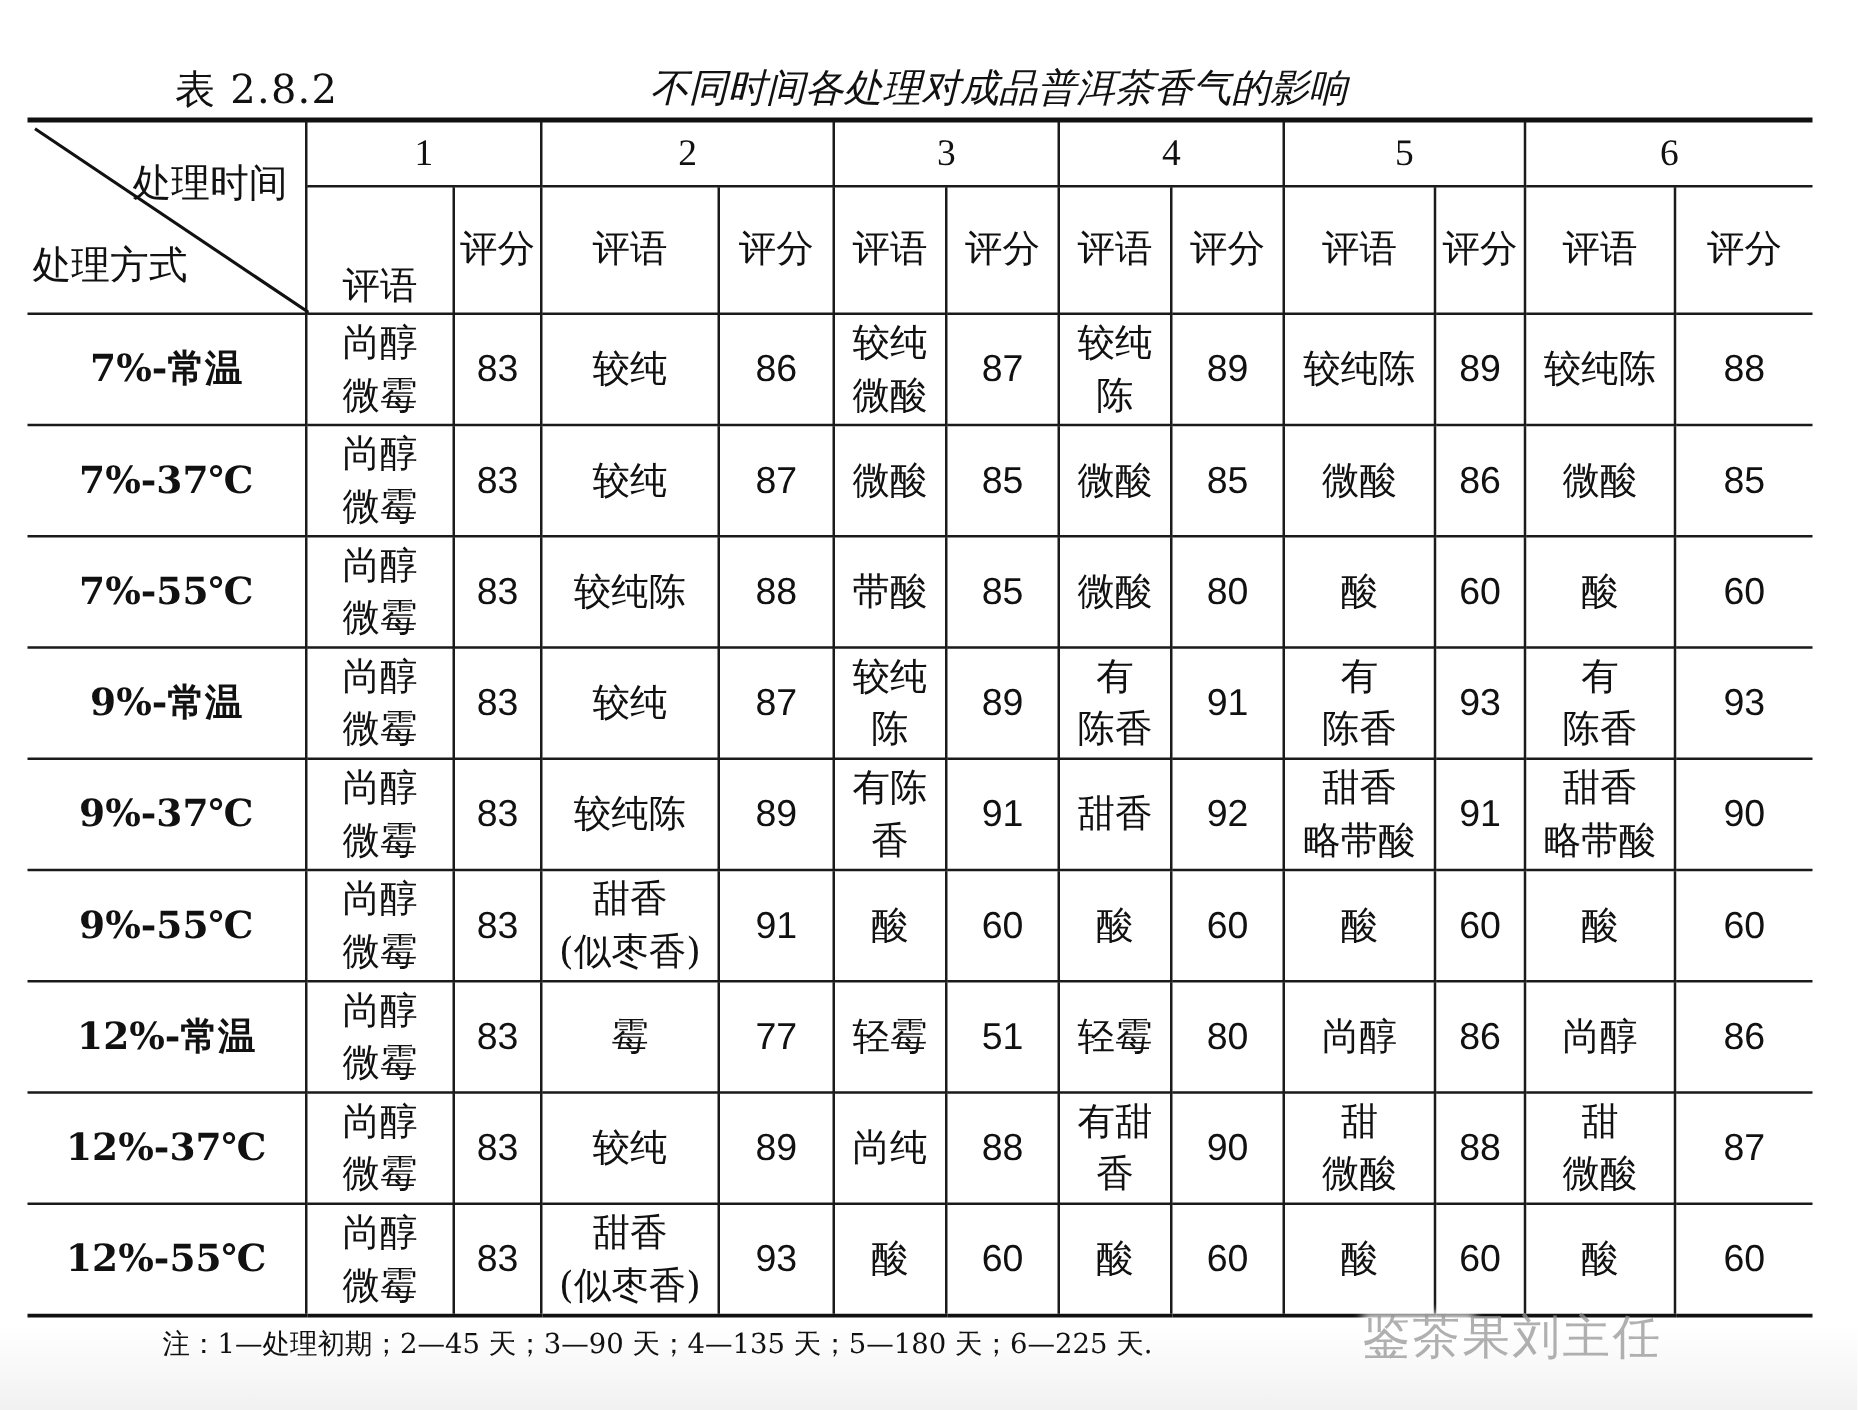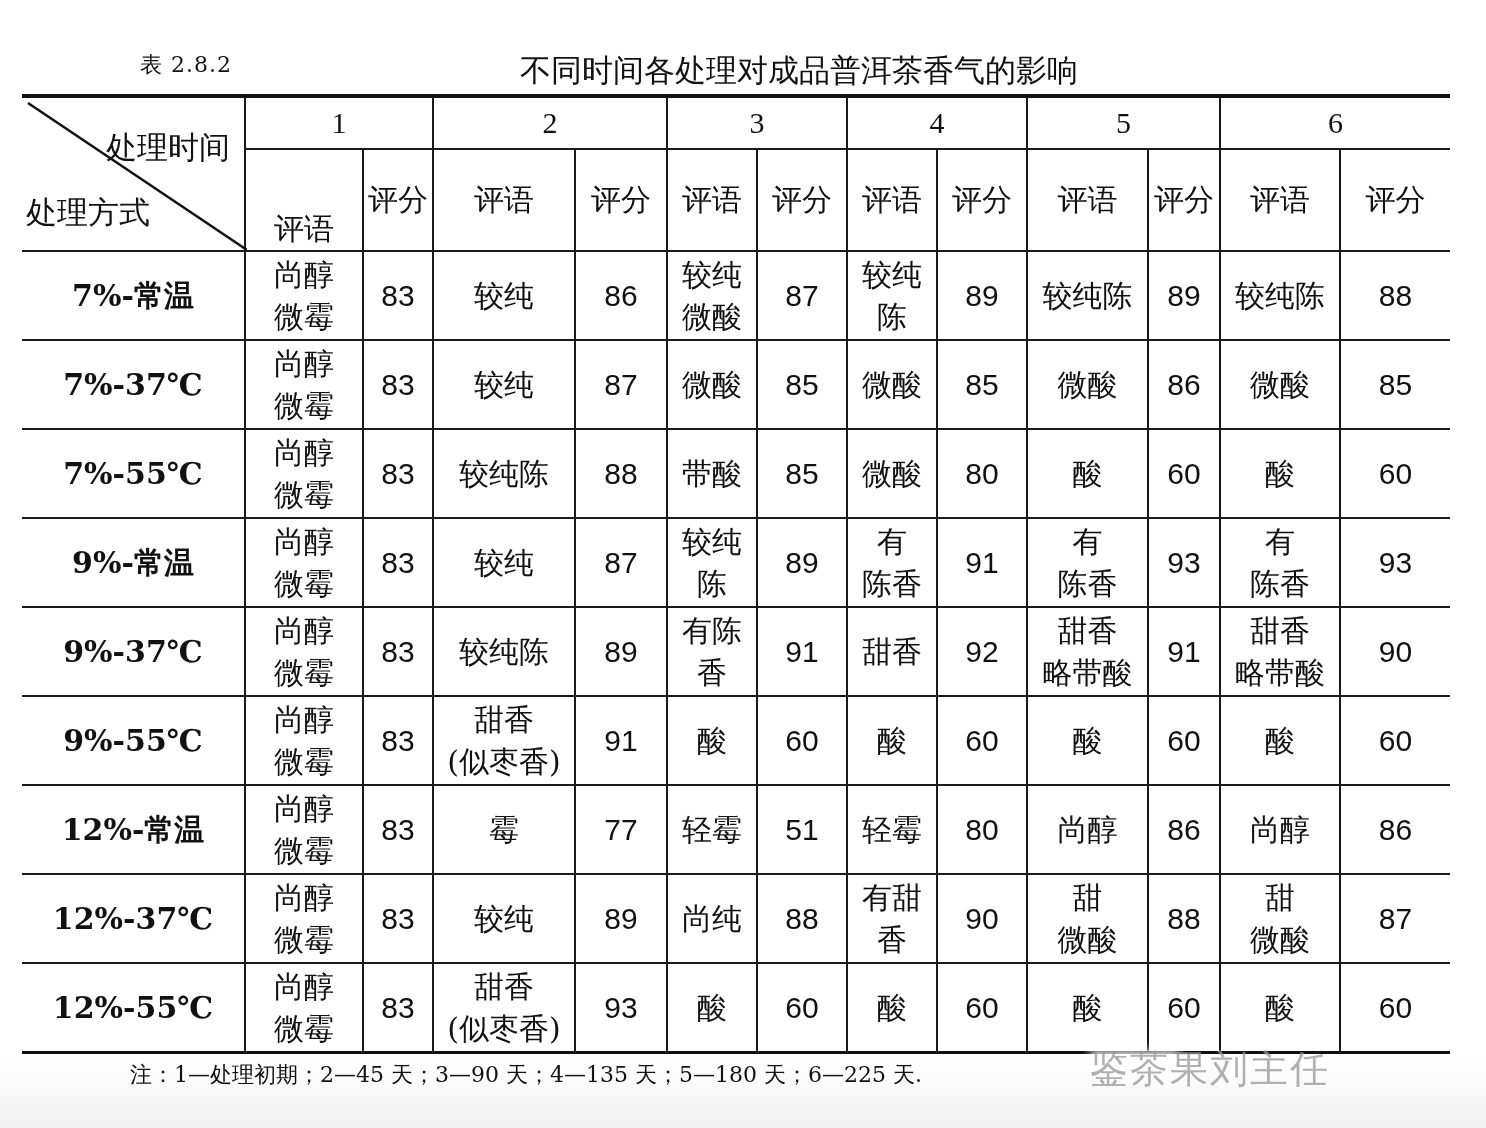--- a/index.html
+++ b/index.html
@@ -1,21 +1,21 @@
 <!DOCTYPE html>
 <html><head>
 <meta charset="utf-8">
 <style>
   html, body { margin: 0; padding: 0; background: #ffffff; }
   body { width: 1486px; height: 1128px; position: relative; overflow: hidden;
          font-family: "DejaVu Serif", "Liberation Serif", serif; color: #111; }
   .bottom-fade { position: absolute; left: 0; top: 1060px; width: 1486px; height: 68px;
          background: linear-gradient(#ffffff, #f1f1f1); }
-  .caption-label { position: absolute; left: 140px; top: 50px; font-size: 22px; letter-spacing: 1px; }
-  .caption-title { position: absolute; left: 520px; top: 50px; font-size: 31px; letter-spacing: 0px; }
+  .caption-label { position: absolute; left: 140px; top: 50px; font-size: 32px; letter-spacing: 1px; }
+  .caption-title { position: absolute; left: 520px; top: 50px; font-size: 31px; letter-spacing: 0px; font-style: italic; }
   .rule-top { position: absolute; left: 22px; top: 94px; width: 1428px; height: 4px; background: #111; }
   table.main { position: absolute; left: 22px; top: 97px; width: 1428px; border-collapse: collapse;
          table-layout: fixed; }
   table.main td { border: 2px solid #1a1a1a; text-align: center; vertical-align: middle;
          font-size: 30px; line-height: 42px; padding: 0; }
   table.main tr td:first-child { border-left: none; }
   table.main tr td:last-child { border-right: none; }
   table.main tr.h1 td { height: 51px; border-top: none; }
   table.main tr.h2 td { height: 100px; }
   table.main tr.data td { height: 87px; }

